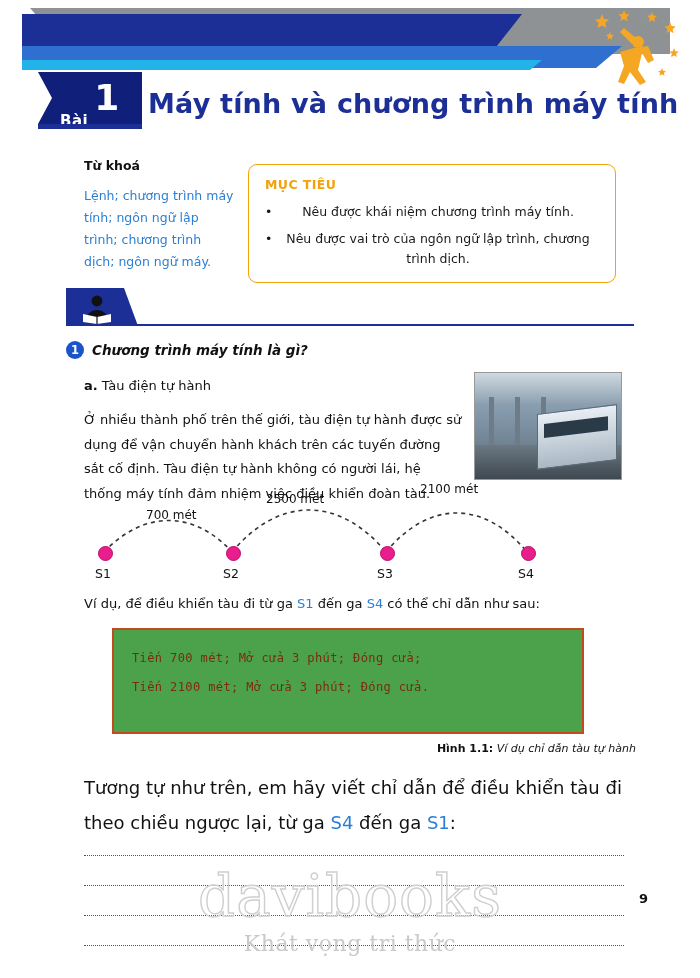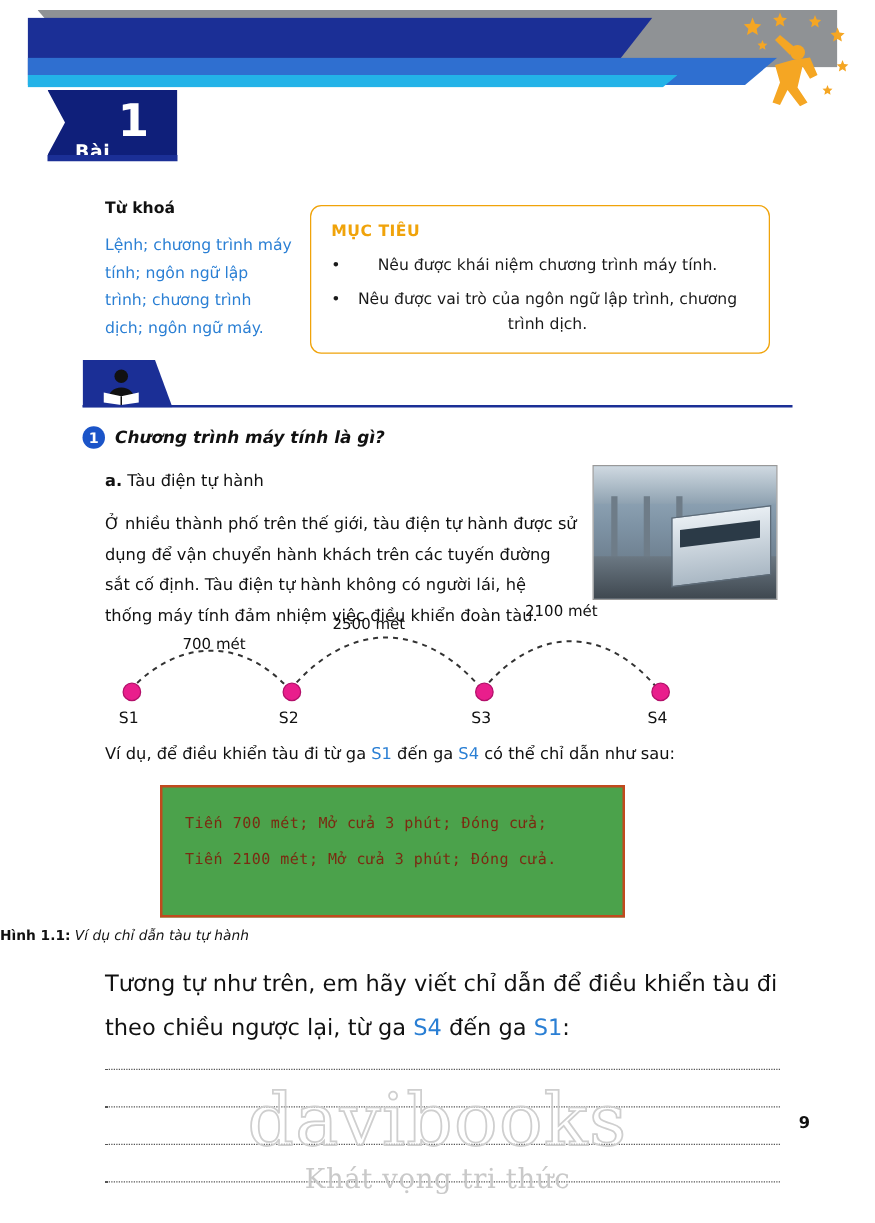--- a/index.html
+++ b/index.html
@@ -284,39 +284,39 @@
     left: 84px; top: 596px;
     width: 540px;
     font-size: 13px;
     color: #111;
   }
   .ex-line .sref { color: #2a7fd4; }
 
   
   .codeblock {
     position: absolute;
-    left: 128px; top: 628px;
-    width: 372px; height: 106px;
+    left: 112px; top: 628px;
+    width: 472px; height: 106px;
     background: #4ba24b;
     border: 2px solid #c14a1e;
     box-sizing: border-box;
     padding: 14px 18px;
     font-family: "DejaVu Sans Mono", "Liberation Mono", monospace;
     font-size: 12px;
     color: #7a2b12;
     line-height: 2.45;
     letter-spacing: .4px;
   }
   .codeblock div { white-space: pre; }
 
   .fig-caption {
     position: absolute;
     left: 0; top: 742px;
     width: 636px;
-    text-align: left;
+    text-align: right;
     font-size: 11px;
     font-style: italic;
     color: #111;
   }
   .fig-caption b { font-style: normal; font-weight: bold; }
 
   .para2 {
     position: absolute;
     left: 84px; top: 770px;
     width: 540px;
@@ -377,20 +377,21 @@
   <div class="banner-blue-dark"></div>
   <div class="banner-blue-light"></div>
   <div class="banner-cyan"></div>
 
   <div class="lesson-badge">
     <span class="lbl">Bài</span>
     <span class="num">1</span>
   </div>
   <div class="badge-underline"></div>
 
+  <div class="lesson-title">Máy tính và chương trình máy tính</div>
 
   <svg class="figure" viewBox="0 0 92 80">
     <g fill="#f5a623">
       <circle cx="48" cy="34" r="6"></circle>
       <path d="M44 40 L58 38 L64 52 L58 55 L52 45 L48 62 L56 74 L50 77 L40 64 L34 76 L28 74 L34 58 L30 44 Z"></path>
       <path d="M46 30 L34 20 L30 24 L42 36 Z"></path>
       <path d="M12 6 l2 5 5 .6 -3.7 3.4 1 5 -4.3-2.6 -4.4 2.5 1.1-5 -3.6-3.5 5-.5z"></path>
       <path d="M34 2 l1.6 4 4 .5 -3 2.7 .8 4 -3.4-2.1 -3.5 2 .9-4 -2.9-2.8 4-.4z"></path>
       <path d="M62 4 l1.4 3.5 3.6.4 -2.7 2.4 .7 3.6 -3-1.9 -3.1 1.8 .8-3.6 -2.6-2.5 3.6-.4z"></path>
       <path d="M80 14 l1.6 4 4.1.5 -3 2.7 .8 4 -3.5-2.1 -3.5 2 .9-4 -3-2.8 4.1-.4z"></path>

